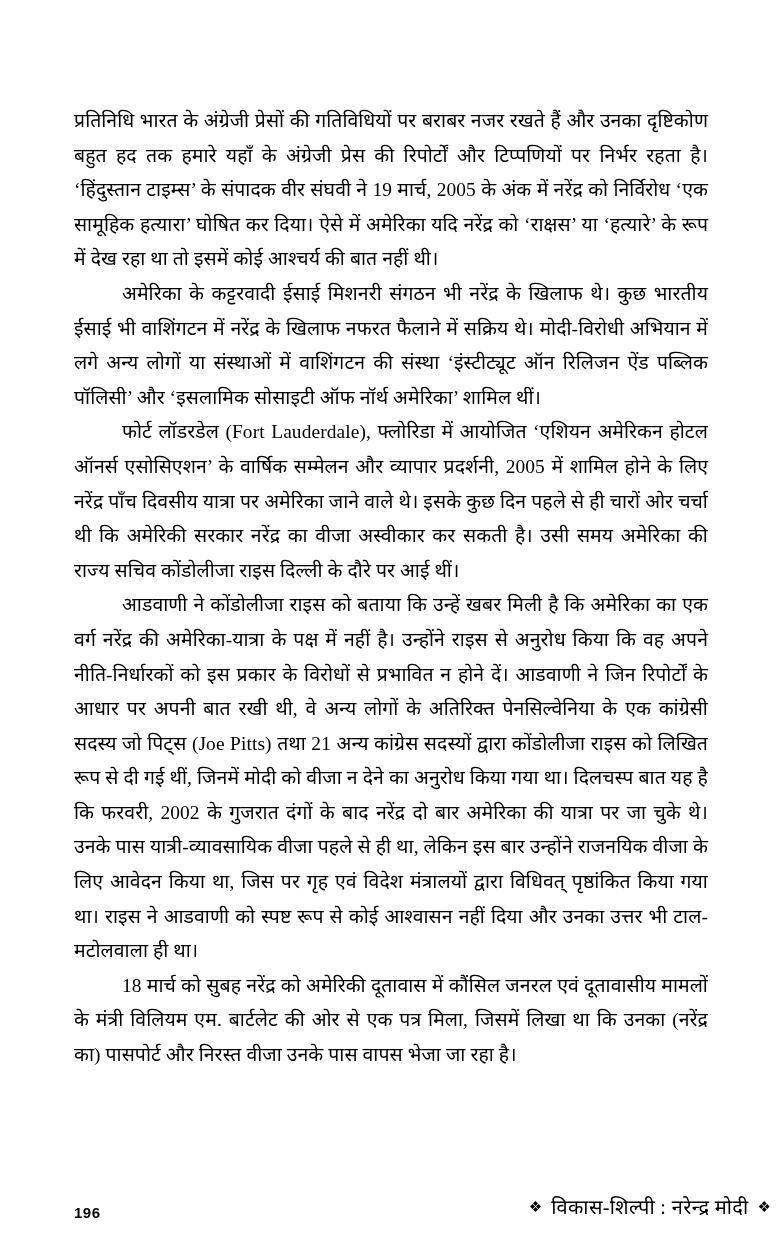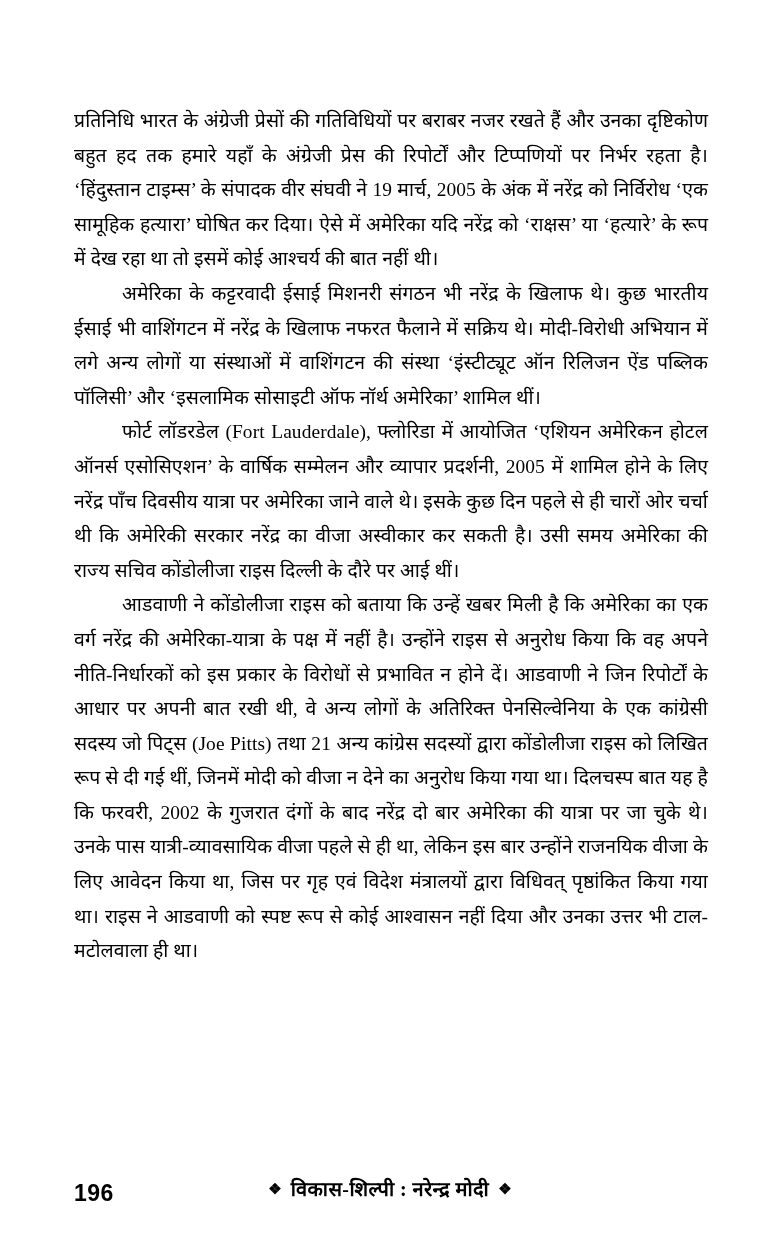--- a/index.html
+++ b/index.html
@@ -41,52 +41,53 @@
   .footer {
     position: absolute;
     left: 0;
     bottom: 0;
     width: 780px;
     height: 86px;
   }
   .page-number {
     position: absolute;
     left: 74px;
-    bottom: 47px;
+    bottom: 33px;
     font-family: "Liberation Sans", "DejaVu Sans", sans-serif;
-    font-size: 23px;
+    font-size: 15px;
     font-weight: bold;
     letter-spacing: 0.5px;
   }
   .footer-center {
     position: absolute;
     left: 0;
     right: 0;
-    bottom: 52px;
-    text-align: center;
+    bottom: 34px;
+    text-align: right;
     font-size: 20px;
-    font-weight: bold;
+    font-weight: normal;
     letter-spacing: 0.4px;
   }
   .footer-center .diamond {
     font-size: 15px;
     vertical-align: 2px;
     margin: 0 9px;
     letter-spacing: 0;
   }
 </style>
 </head>
 <body>
 
 <div class="page">
   <div class="body-text">
     <p class="no-indent">प्रतिनिधि भारत के अंग्रेजी प्रेसों की गतिविधियों पर बराबर नजर रखते हैं और उनका दृष्टिकोण बहुत हद तक हमारे यहाँ के अंग्रेजी प्रेस की रिपोर्टों और टिप्पणियों पर निर्भर रहता है। ‘हिंदुस्तान टाइम्स’ के संपादक वीर संघवी ने 19 मार्च, 2005 के अंक में नरेंद्र को निर्विरोध ‘एक सामूहिक हत्यारा’ घोषित कर दिया। ऐसे में अमेरिका यदि नरेंद्र को ‘राक्षस’ या ‘हत्यारे’ के रूप में देख रहा था तो इसमें कोई आश्चर्य की बात नहीं थी।</p>
     <p>अमेरिका के कट्टरवादी ईसाई मिशनरी संगठन भी नरेंद्र के खिलाफ थे। कुछ भारतीय ईसाई भी वाशिंगटन में नरेंद्र के खिलाफ नफरत फैलाने में सक्रिय थे। मोदी-विरोधी अभियान में लगे अन्य लोगों या संस्थाओं में वाशिंगटन की संस्था ‘इंस्टीट्यूट ऑन रिलिजन ऐंड पब्लिक पॉलिसी’ और ‘इसलामिक सोसाइटी ऑफ नॉर्थ अमेरिका’ शामिल थीं।</p>
     <p>फोर्ट लॉडरडेल (Fort Lauderdale), फ्लोरिडा में आयोजित ‘एशियन अमेरिकन होटल ऑनर्स एसोसिएशन’ के वार्षिक सम्मेलन और व्यापार प्रदर्शनी, 2005 में शामिल होने के लिए नरेंद्र पाँच दिवसीय यात्रा पर अमेरिका जाने वाले थे। इसके कुछ दिन पहले से ही चारों ओर चर्चा थी कि अमेरिकी सरकार नरेंद्र का वीजा अस्वीकार कर सकती है। उसी समय अमेरिका की राज्य सचिव कोंडोलीजा राइस दिल्ली के दौरे पर आई थीं।</p>
     <p>आडवाणी ने कोंडोलीजा राइस को बताया कि उन्हें खबर मिली है कि अमेरिका का एक वर्ग नरेंद्र की अमेरिका-यात्रा के पक्ष में नहीं है। उन्होंने राइस से अनुरोध किया कि वह अपने नीति-निर्धारकों को इस प्रकार के विरोधों से प्रभावित न होने दें। आडवाणी ने जिन रिपोर्टों के आधार पर अपनी बात रखी थी, वे अन्य लोगों के अतिरिक्त पेनसिल्वेनिया के एक कांग्रेसी सदस्य जो पिट्स (Joe Pitts) तथा 21 अन्य कांग्रेस सदस्यों द्वारा कोंडोलीजा राइस को लिखित रूप से दी गई थीं, जिनमें मोदी को वीजा न देने का अनुरोध किया गया था। दिलचस्प बात यह है कि फरवरी, 2002 के गुजरात दंगों के बाद नरेंद्र दो बार अमेरिका की यात्रा पर जा चुके थे। उनके पास यात्री-व्यावसायिक वीजा पहले से ही था, लेकिन इस बार उन्होंने राजनयिक वीजा के लिए आवेदन किया था, जिस पर गृह एवं विदेश मंत्रालयों द्वारा विधिवत् पृष्ठांकित किया गया था। राइस ने आडवाणी को स्पष्ट रूप से कोई आश्वासन नहीं दिया और उनका उत्तर भी टाल-मटोलवाला ही था।</p>
+    <p>18 मार्च को सुबह नरेंद्र को अमेरिकी दूतावास में कौंसिल जनरल एवं दूतावासीय मामलों के मंत्री विलियम एम. बार्टलेट की ओर से एक पत्र मिला, जिसमें लिखा था कि उनका (नरेंद्र का) पासपोर्ट और निरस्त वीजा उनके पास वापस भेजा जा रहा है।</p>
   </div>
 </div>
 
 <div class="footer">
   <div class="page-number">196</div>
   <div class="footer-center">
     <span class="diamond">❖</span><span>विकास-शिल्पी : नरेन्द्र मोदी</span><span class="diamond">❖</span>
   </div>
 </div>
 

